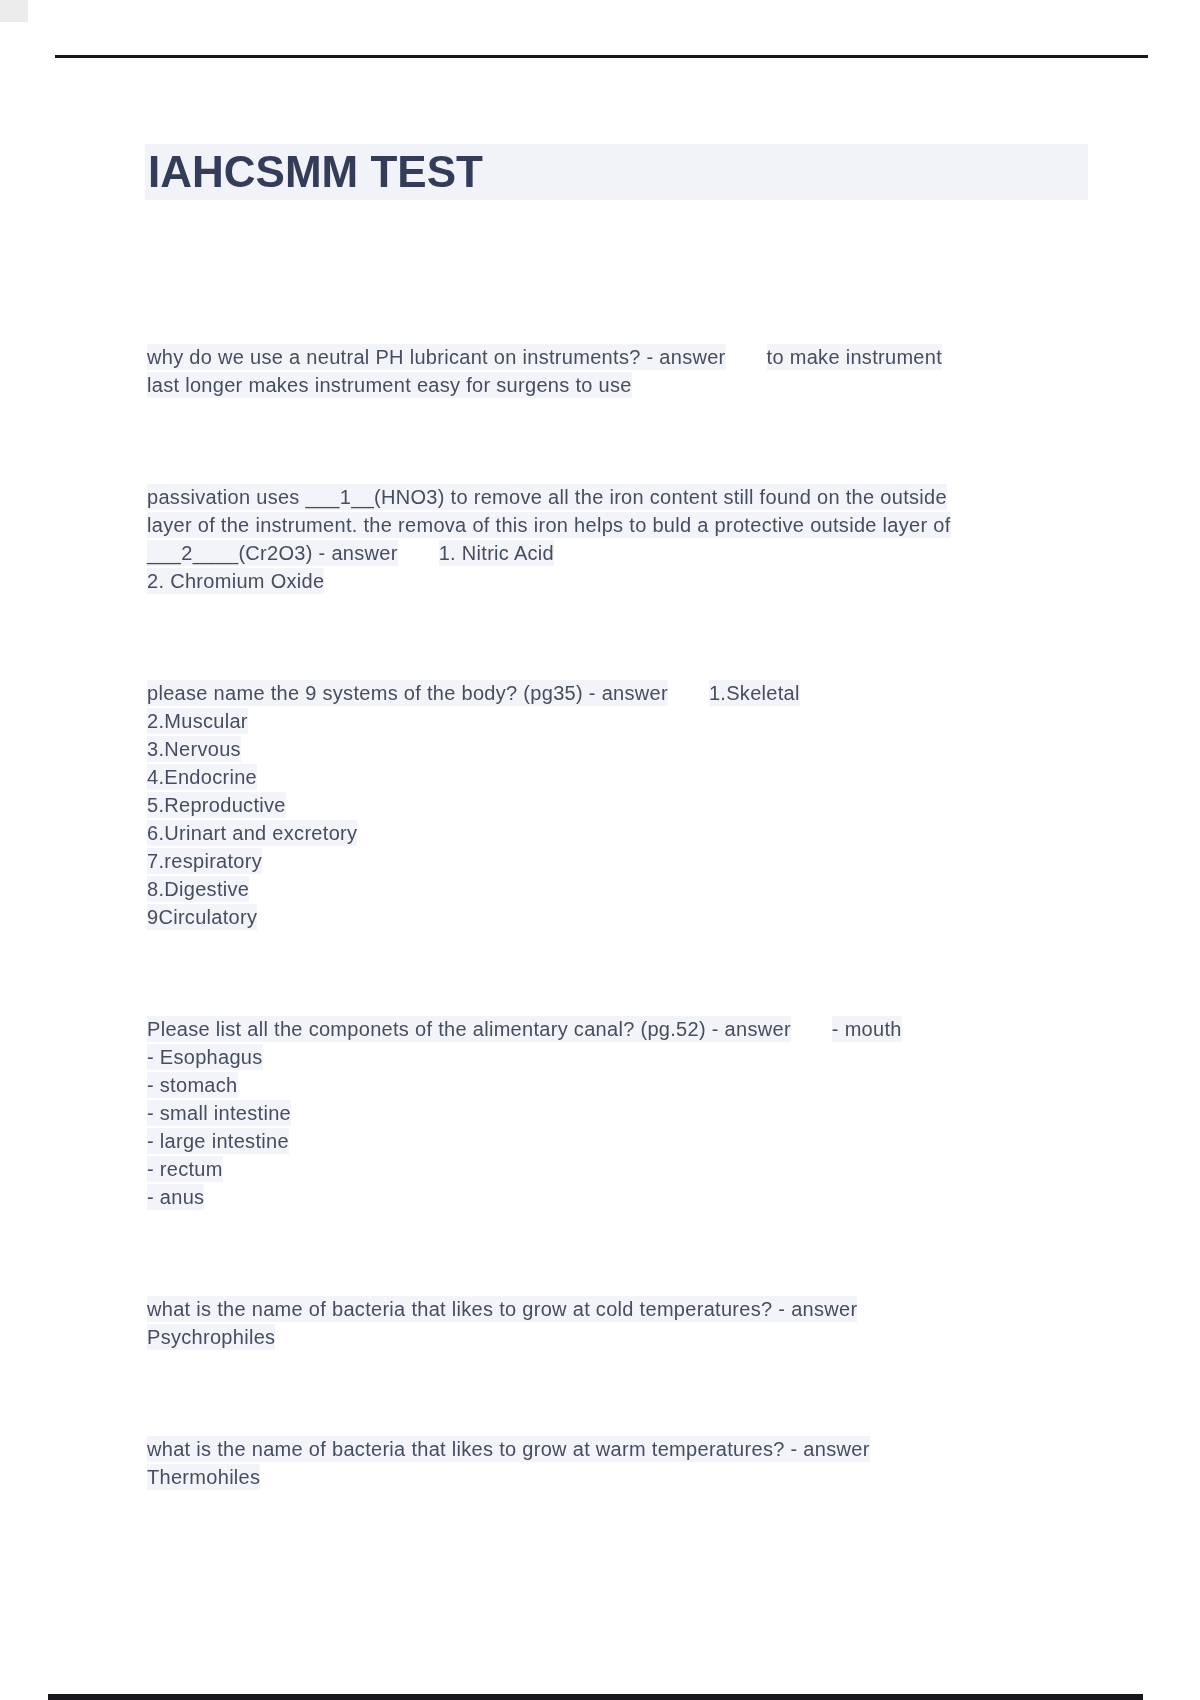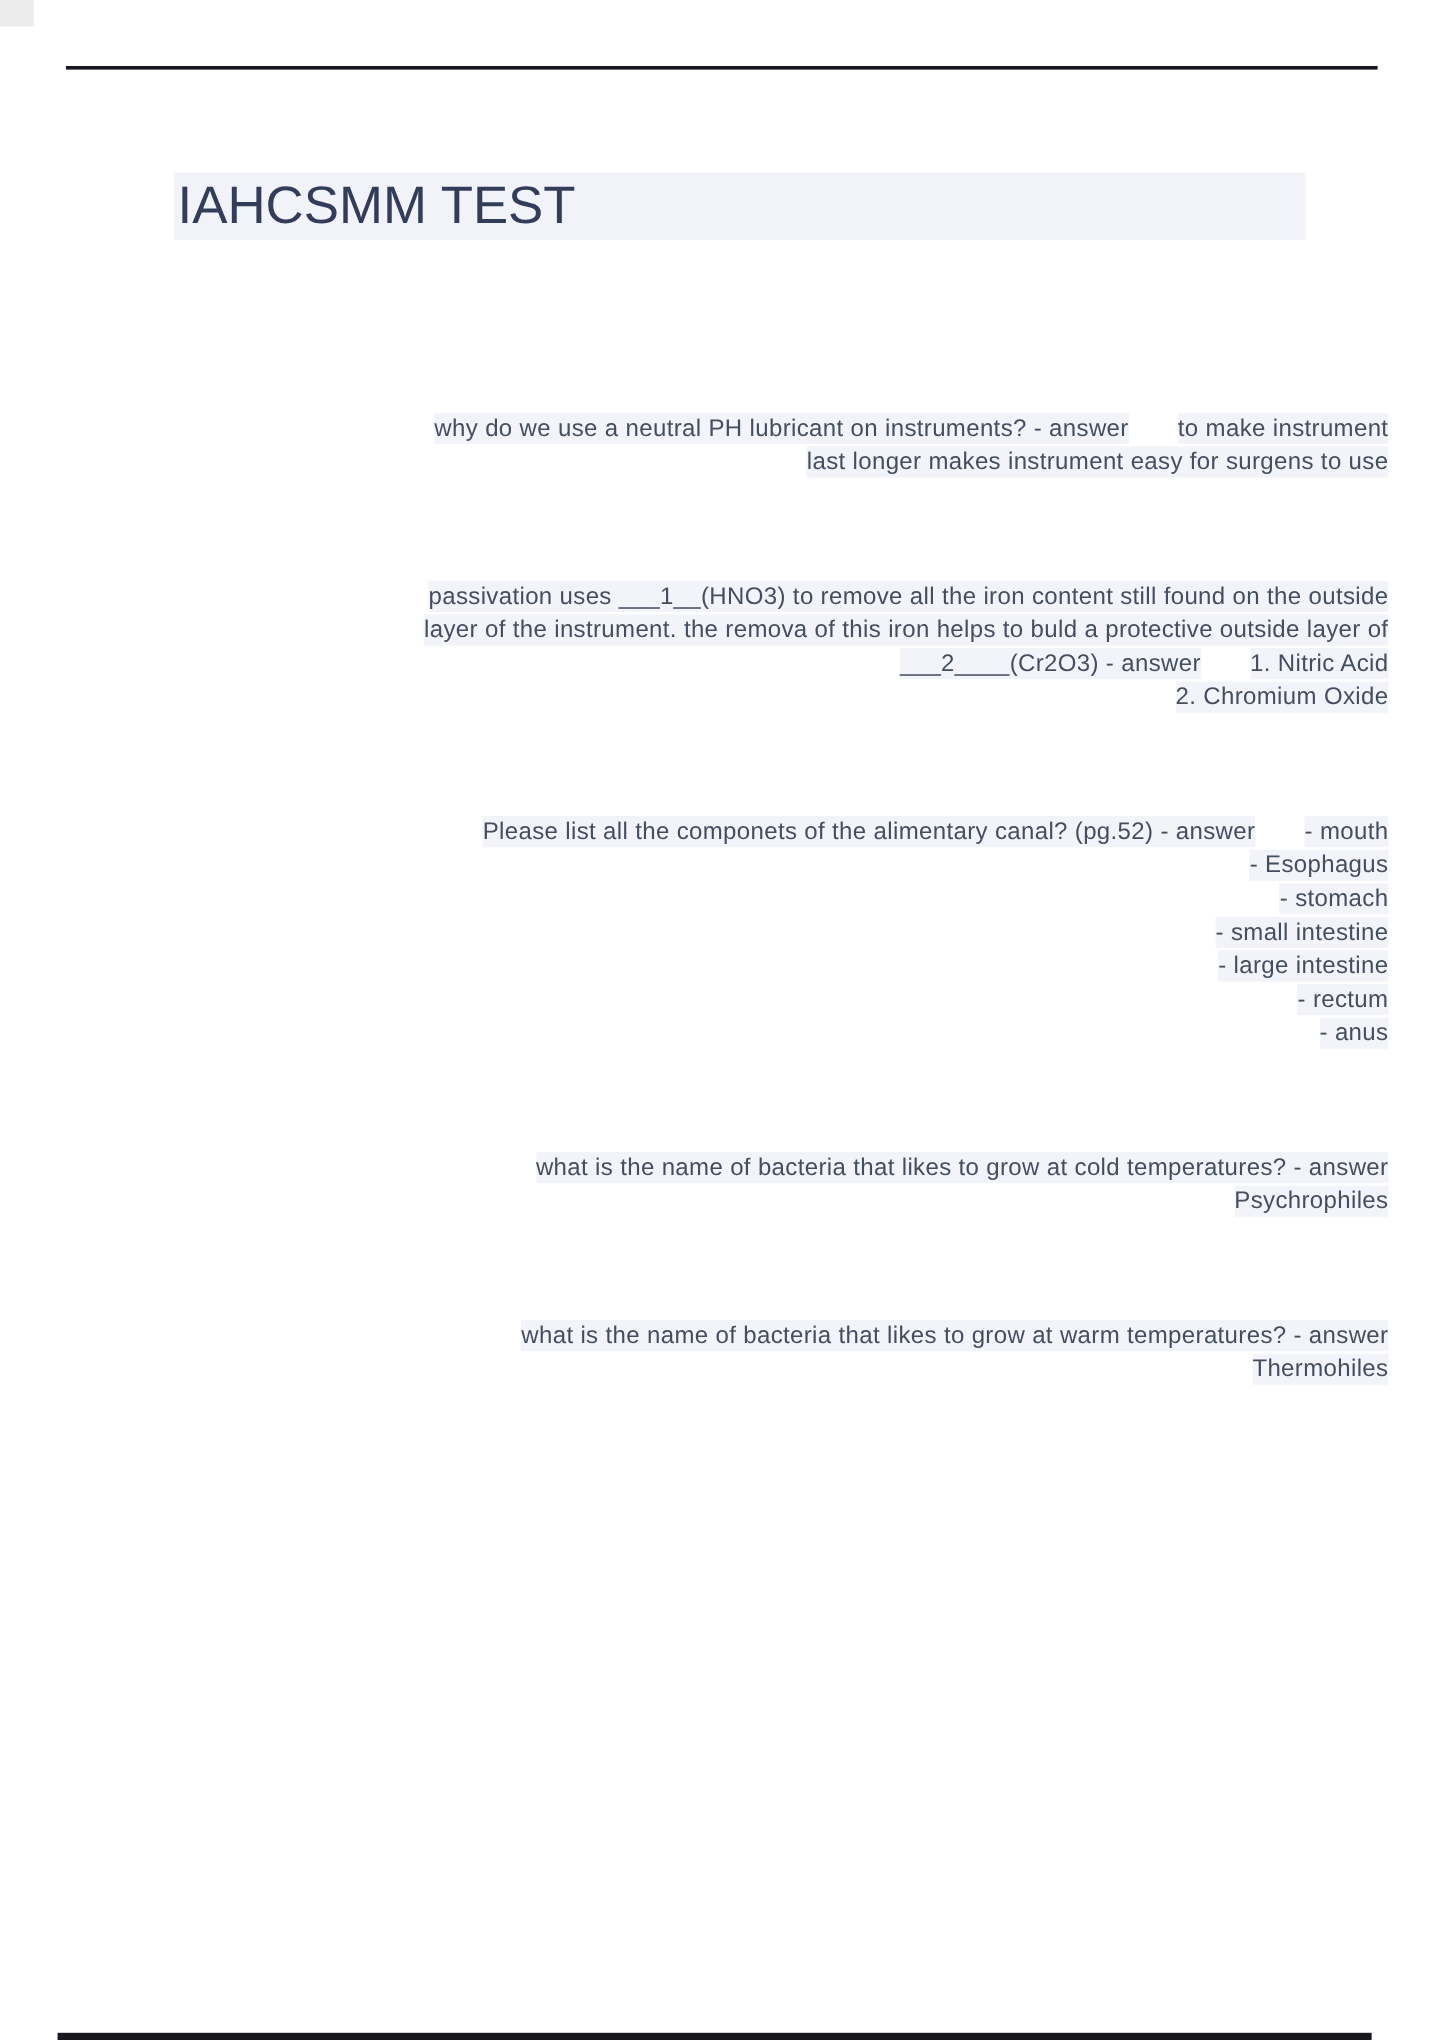--- a/index.html
+++ b/index.html
@@ -40,37 +40,37 @@
   .title-block {
     position: absolute;
     left: 145px; top: 144px;
     width: 943px; height: 56px;
     background: var(--title-bg);
     display: flex;
     align-items: center;
   }
   .title-block h1 {
     font-size: 44px;
-    font-weight: normal;
+    font-weight: bold;
     letter-spacing: 0px;
     color: var(--title-text);
     padding-left: 3px;
     white-space: pre;
   }
   .content {
     position: absolute;
     left: 147px; top: 287px;
     width: 1010px;
     font-size: 20px;
     line-height: 28px;
     letter-spacing: 0.3px;
     color: var(--text);
     white-space: pre;
   }
-  .qa { margin: 0 0 28px 0; white-space: pre; text-align: right; }
+  .qa { margin: 0 0 28px 0; white-space: pre; }
   .hl {
     background: var(--highlight);
     padding: 2px 0;
   }
   .gap { background: transparent; }
 </style>
 </head>
 <body>
 
 <div class="corner-artifact"></div>
@@ -80,20 +80,29 @@
   <h1>IAHCSMM TEST</h1>
 </div>
 
 <div class="content">
   <p class="qa"><span class="hl">why do we use a neutral PH lubricant on instruments? - answer</span><span class="gap">       </span><span class="hl">to make instrument
 last longer makes instrument easy for surgens to use</span></p>
   <p class="qa"><span class="hl">passivation uses ___1__(HNO3) to remove all the iron content still found on the outside
 layer of the instrument. the remova of this iron helps to buld a protective outside layer of
 ___2____(Cr2O3) - answer</span><span class="gap">       </span><span class="hl">1. Nitric Acid
 2. Chromium Oxide</span></p>
+  <p class="qa"><span class="hl">please name the 9 systems of the body? (pg35) - answer</span><span class="gap">       </span><span class="hl">1.Skeletal
+2.Muscular
+3.Nervous
+4.Endocrine
+5.Reproductive
+6.Urinart and excretory
+7.respiratory
+8.Digestive
+9Circulatory</span></p>
   <p class="qa"><span class="hl">Please list all the componets of the alimentary canal? (pg.52) - answer</span><span class="gap">       </span><span class="hl">- mouth
 - Esophagus
 - stomach
 - small intestine
 - large intestine
 - rectum
 - anus</span></p>
   <p class="qa"><span class="hl">what is the name of bacteria that likes to grow at cold temperatures? - answer</span><span class="hl">
 Psychrophiles</span></p>
   <p class="qa"><span class="hl">what is the name of bacteria that likes to grow at warm temperatures? - answer</span><span class="hl">

